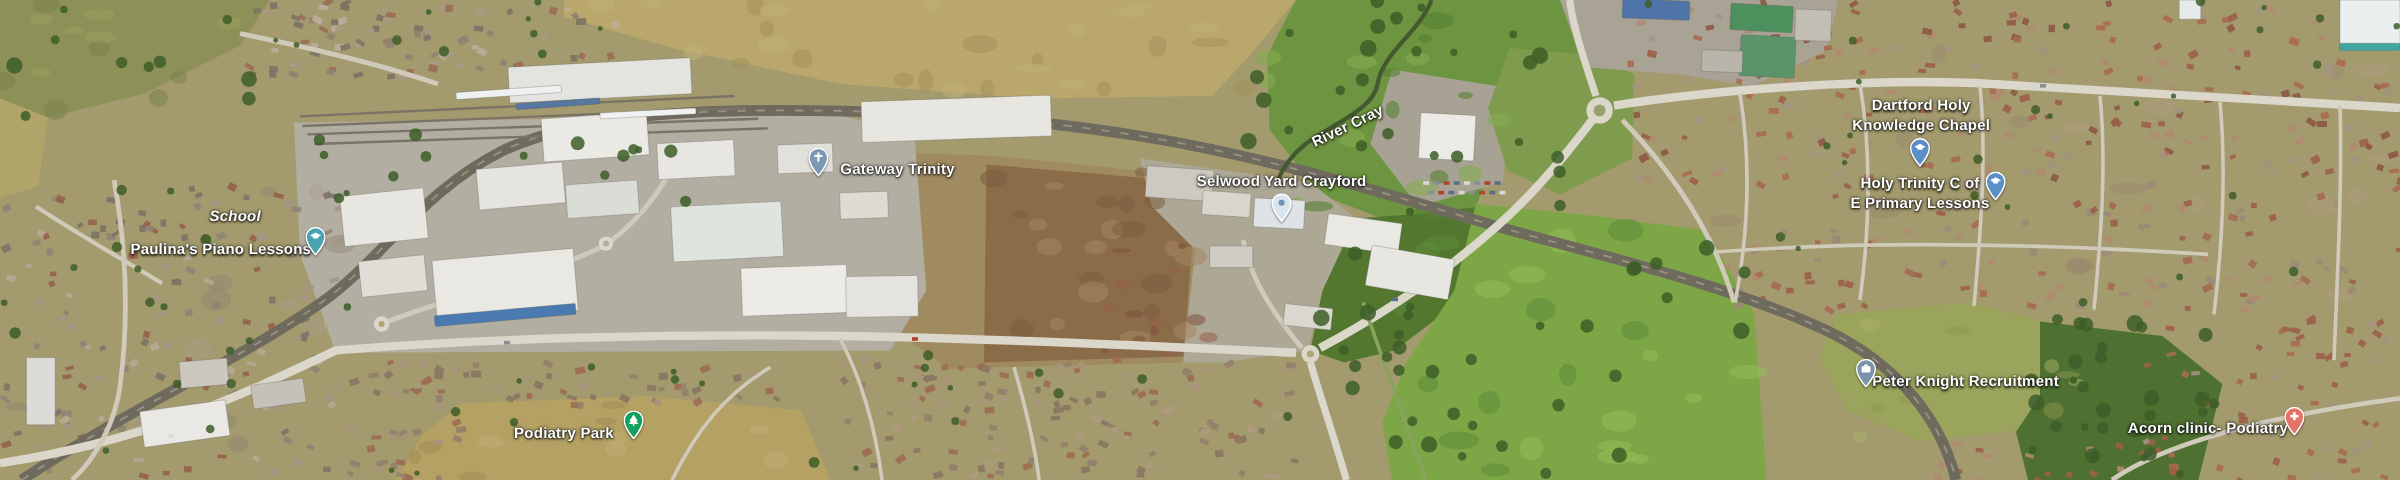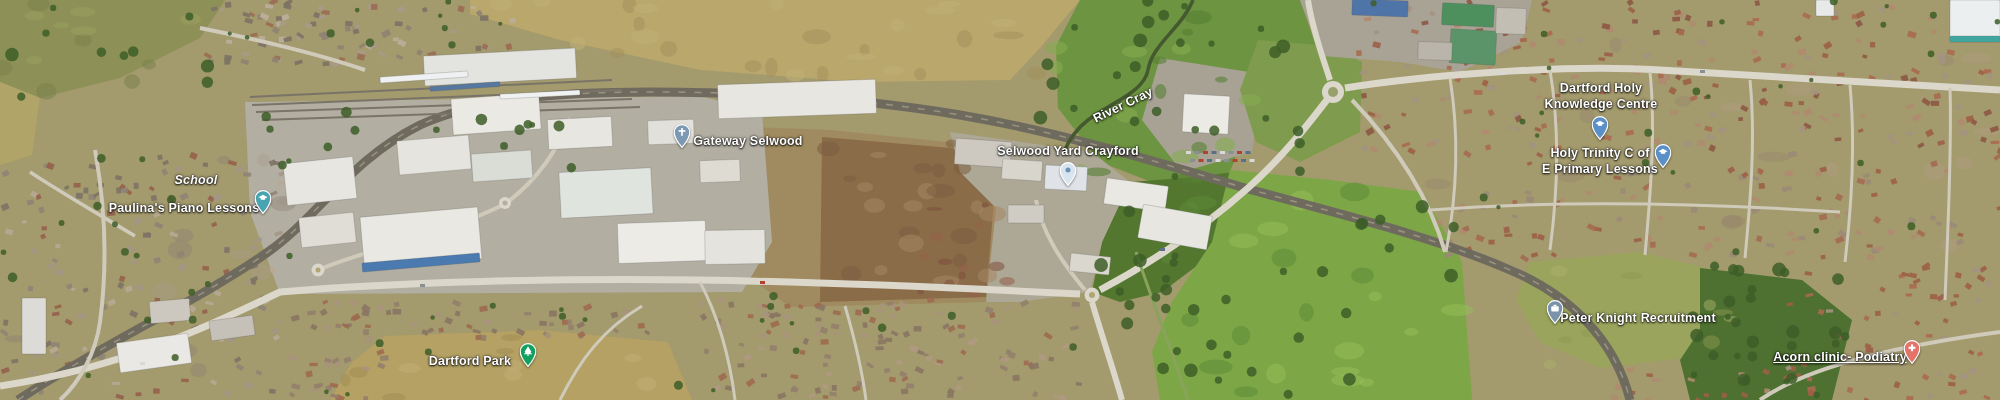--- a/index.html
+++ b/index.html
@@ -1366,40 +1366,40 @@
       </div>
       <div class="map-label" style="left: 184px; top: 208px;">
         <span style="display: block; text-align: center;">Paulina's Piano Lessons</span>
       </div>
       <div class="map-pin" style="left: 263px; top: 218px;"><svg width="17" height="24" viewBox="0 0 14 20" xmlns="http://www.w3.org/2000/svg">
       <path d="M7 .5C3.4.5.5 3.4.5 7c0 4.8 6.5 12.5 6.5 12.5S13.5 11.8 13.5 7C13.5 3.4 10.6.5 7 .5z" fill="#49a3b1" stroke="#fff" stroke-width="1"></path>
           <polygon points="7,4 10.8,6 7,8 3.2,6" fill="#fff"></polygon>
           <rect x="5.2" y="6.6" width="3.6" height="1.6" rx=".5" fill="#fff"></rect>
         </svg></div>
       <div class="map-label" style="left: 748px; top: 141px;">
-        <span style="display: block;">Gateway Selwood</span>
+        <span style="display: block;">Gateway Trinity</span>
       </div>
       <div class="map-pin" style="left: 682px; top: 152px;"><svg width="17" height="24" viewBox="0 0 14 20" xmlns="http://www.w3.org/2000/svg">
       <path d="M7 .5C3.4.5.5 3.4.5 7c0 4.8 6.5 12.5 6.5 12.5S13.5 11.8 13.5 7C13.5 3.4 10.6.5 7 .5z" fill="#7d98b3" stroke="#fff" stroke-width="1"></path>
           <rect x="6.3" y="3.4" width="1.4" height="6.4" fill="#fff"></rect>
           <rect x="4.2" y="5.1" width="5.6" height="1.4" fill="#fff"></rect>
         </svg></div>
       <div class="map-label" style="left: 1068px; top: 151px;">
         <span style="display: block;">Selwood Yard Crayford</span>
       </div>
       <div class="map-pin" style="left: 1068px; top: 190px;"><svg width="17" height="24" viewBox="0 0 14 20" xmlns="http://www.w3.org/2000/svg">
       <path d="M7 .5C3.4.5.5 3.4.5 7c0 4.8 6.5 12.5 6.5 12.5S13.5 11.8 13.5 7C13.5 3.4 10.6.5 7 .5z" fill="#d9e5ee" stroke="#fff" stroke-width="1"></path>
           <circle cx="7" cy="6.6" r="2.1" fill="#6a93b8"></circle>
         </svg></div>
       <div class="map-label" style="left: 1123px; top: 105px; transform: translate(-50%, -50%) rotate(-26deg);">
         <span style="display: block;">River Cray</span>
       </div>
       <div class="map-label" style="left: 1601px; top: 96px;">
         <span style="display: block;">Dartford Holy</span>
-        <span style="display: block;">Knowledge Centre</span>
+        <span style="display: block;">Knowledge Chapel</span>
       </div>
       <div class="map-pin" style="left: 1600px; top: 144px;"><svg width="17" height="24" viewBox="0 0 14 20" xmlns="http://www.w3.org/2000/svg">
       <path d="M7 .5C3.4.5.5 3.4.5 7c0 4.8 6.5 12.5 6.5 12.5S13.5 11.8 13.5 7C13.5 3.4 10.6.5 7 .5z" fill="#5b8fc7" stroke="#fff" stroke-width="1"></path>
           <polygon points="7,4 10.8,6 7,8 3.2,6" fill="#fff"></polygon>
           <rect x="5.2" y="6.6" width="3.6" height="1.6" rx=".5" fill="#fff"></rect>
         </svg></div>
       <div class="map-label" style="left: 1600px; top: 161px; text-align: center;">
         <span style="display: block;">Holy Trinity C of</span>
         <span style="display: block;">E Primary Lessons</span>
       </div>
@@ -1410,29 +1410,29 @@
         </svg></div>
       <div class="map-label" style="left: 1638px; top: 318px;">
         <span style="display: block;">Peter Knight Recruitment</span>
       </div>
       <div class="map-pin" style="left: 1555px; top: 328px;"><svg width="17" height="24" viewBox="0 0 14 20" xmlns="http://www.w3.org/2000/svg">
       <path d="M7 .5C3.4.5.5 3.4.5 7c0 4.8 6.5 12.5 6.5 12.5S13.5 11.8 13.5 7C13.5 3.4 10.6.5 7 .5z" fill="#7b93a8" stroke="#fff" stroke-width="1"></path>
           <rect x="3.9" y="5.2" width="6.2" height="4.4" rx=".8" fill="#fff"></rect>
           <rect x="5.7" y="3.9" width="2.6" height="1.4" rx=".4" fill="#fff"></rect>
         </svg></div>
       <div class="map-label" style="left: 1840px; top: 357px;">
-        <span style="display: block; text-decoration: underline;">Acorn clinic- Podiatry</span>
+        <span style="display: block;">Acorn clinic- Podiatry</span>
       </div>
       <div class="map-pin" style="left: 1912px; top: 368px;"><svg width="17" height="24" viewBox="0 0 14 20" xmlns="http://www.w3.org/2000/svg">
       <path d="M7 .5C3.4.5.5 3.4.5 7c0 4.8 6.5 12.5 6.5 12.5S13.5 11.8 13.5 7C13.5 3.4 10.6.5 7 .5z" fill="#e4746a" stroke="#fff" stroke-width="1"></path>
           <rect x="6.1" y="3.7" width="1.8" height="5.6" fill="#fff"></rect>
           <rect x="4.2" y="5.6" width="5.6" height="1.8" fill="#fff"></rect>
         </svg></div>
       <div class="map-label" style="left: 470px; top: 361px;">
-        <span style="display: block;">Dartford Park</span>
+        <span style="display: block;">Podiatry Park</span>
       </div>
       <div class="map-pin" style="left: 528px; top: 371px;"><svg width="17" height="24" viewBox="0 0 14 20" xmlns="http://www.w3.org/2000/svg">
       <path d="M7 .5C3.4.5.5 3.4.5 7c0 4.8 6.5 12.5 6.5 12.5S13.5 11.8 13.5 7C13.5 3.4 10.6.5 7 .5z" fill="#12a05f" stroke="#fff" stroke-width="1"></path>
           <polygon points="7,2.8 9.9,7.4 4.1,7.4" fill="#fff"></polygon>
           <polygon points="7,5 10.4,9.4 3.6,9.4" fill="#fff"></polygon>
           <rect x="6.5" y="9.2" width="1" height="1.6" fill="#fff"></rect>
         </svg></div>
     </div>
 </div>
 

